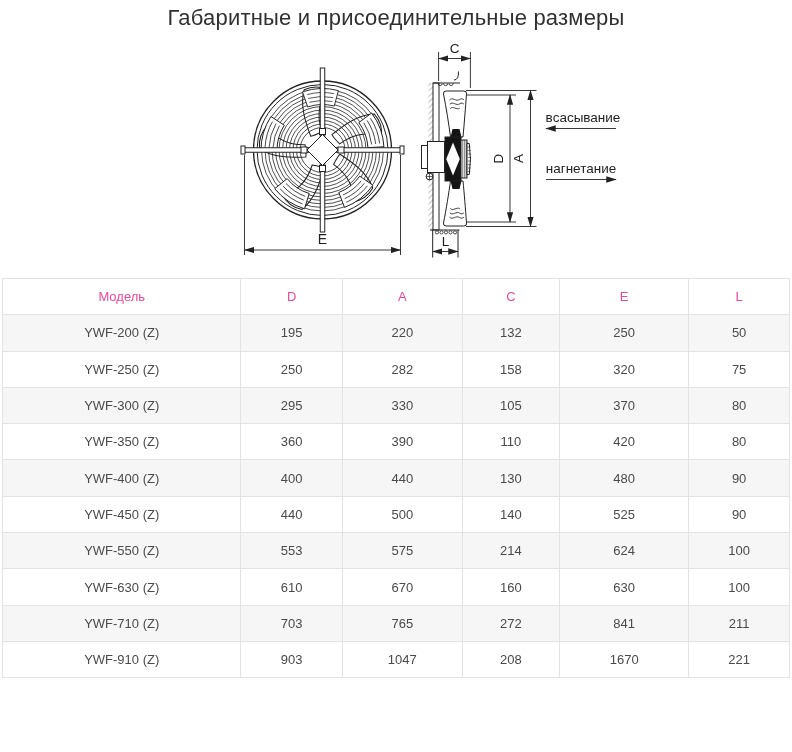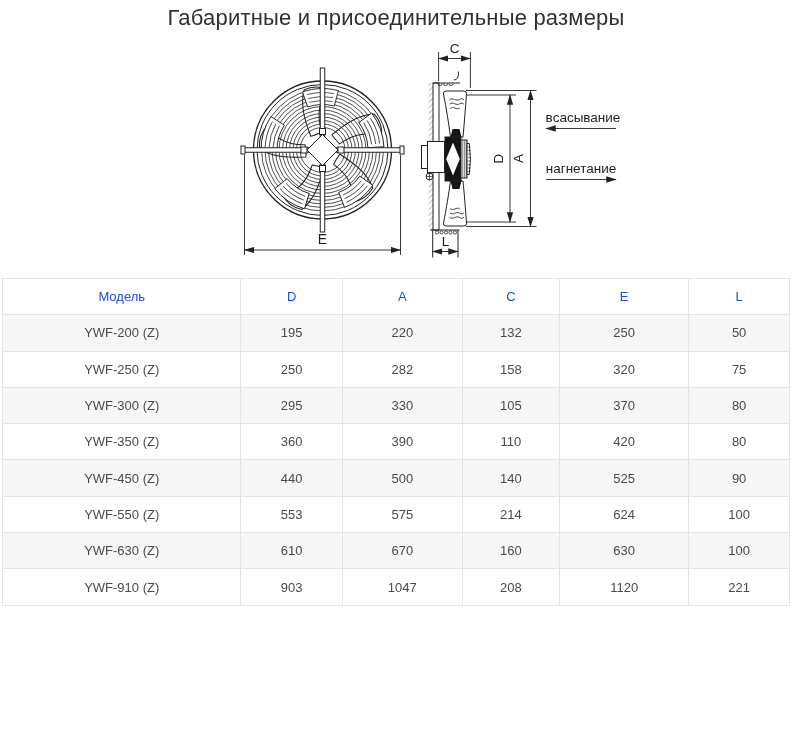--- a/index.html
+++ b/index.html
@@ -16,21 +16,21 @@
   .drawing svg { display:block; }
   .drawing text { fill:#1f1f1f; stroke:none; font-family:"Liberation Sans", sans-serif; }
   table.dims {
     position:absolute; top:278px; left:2px; width:788px;
     border-collapse:collapse; table-layout:fixed;
   }
   table.dims th, table.dims td {
     border:1px solid #e3e3e3; text-align:center; vertical-align:middle;
     font-size:13px; font-weight:400; height:35.3px; padding:0;
   }
-  table.dims th { color:#1d4ed8;margin-left:19px; }
+  table.dims th { color:#ec4899;margin-left:19px; }
   table.dims td { color:#4a4a4a; }
   table.dims tbody tr:nth-child(odd) { background:#f6f6f6; }
 </style>
 </head>
 <body>
 
 <div class="page">
 
   <div class="title">Габаритные и присоединительные размеры</div>
 
@@ -239,20 +239,28 @@
         </tr>
         <tr>
           <td>YWF-350 (Z)</td>
           <td>360</td>
           <td>390</td>
           <td>110</td>
           <td>420</td>
           <td>80</td>
         </tr>
         <tr>
+          <td>YWF-400 (Z)</td>
+          <td>400</td>
+          <td>440</td>
+          <td>130</td>
+          <td>480</td>
+          <td>90</td>
+        </tr>
+        <tr>
           <td>YWF-450 (Z)</td>
           <td>440</td>
           <td>500</td>
           <td>140</td>
           <td>525</td>
           <td>90</td>
         </tr>
         <tr>
           <td>YWF-550 (Z)</td>
           <td>553</td>
@@ -263,23 +271,31 @@
         </tr>
         <tr>
           <td>YWF-630 (Z)</td>
           <td>610</td>
           <td>670</td>
           <td>160</td>
           <td>630</td>
           <td>100</td>
         </tr>
         <tr>
+          <td>YWF-710 (Z)</td>
+          <td>703</td>
+          <td>765</td>
+          <td>272</td>
+          <td>841</td>
+          <td>211</td>
+        </tr>
+        <tr>
           <td>YWF-910 (Z)</td>
           <td>903</td>
           <td>1047</td>
           <td>208</td>
-          <td>1120</td>
+          <td>1670</td>
           <td>221</td>
         </tr>
       </tbody>
   </table>
 
 </div>
 
 </body></html>

